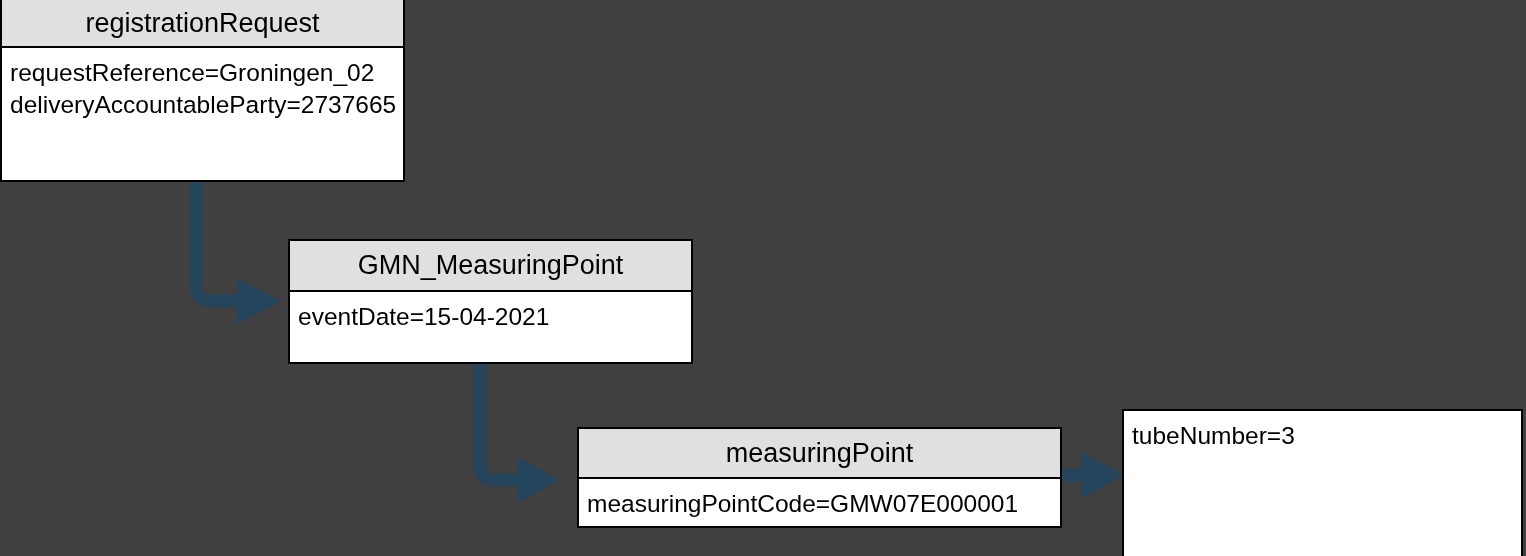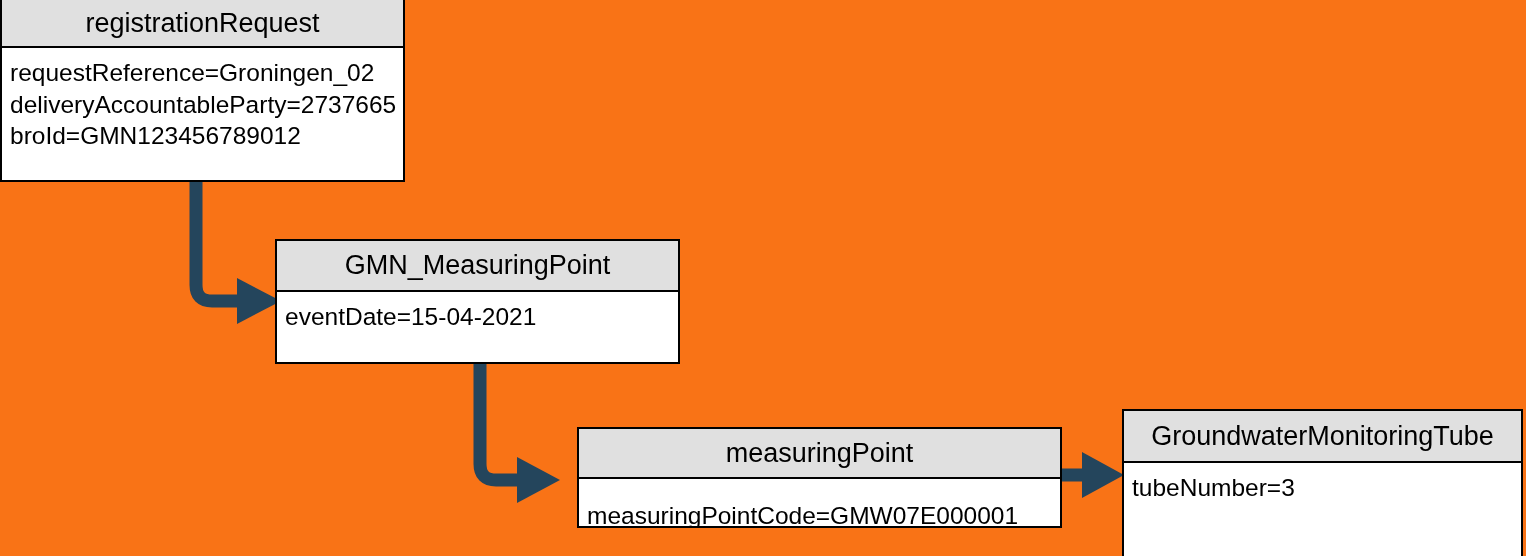--- a/index.html
+++ b/index.html
@@ -7,21 +7,21 @@
     padding: 0;
     background: #ffffff;
   }
   body {
     font-family: "Liberation Sans", sans-serif;
   }
   #diagram {
     position: relative;
     width: 1526px;
     height: 556px;
-    background: #f97316;
+    background: #404040;
     overflow: hidden;
   }
   #connector-layer {
     position: absolute;
     left: 0;
     top: 0;
     width: 1526px;
     height: 556px;
     pointer-events: none;
   }
@@ -58,27 +58,27 @@
     line-height: 1.29;
     white-space: nowrap;
     overflow: hidden;
   }
 
   
   #box-registration-request { left: 0px;    top: -2px;  width: 405px; height: 184px; }
   #box-registration-request .uml-header { height: 48px; }
   #box-registration-request .uml-body   { height: 132px; }
 
-  #box-gmn-measuring-point { left: 275px;  top: 239px; width: 405px; height: 125px; }
+  #box-gmn-measuring-point { left: 288px;  top: 239px; width: 405px; height: 125px; }
   #box-gmn-measuring-point .uml-header { height: 51px; }
   #box-gmn-measuring-point .uml-body   { height: 70px; }
 
   #box-measuring-point { left: 577px;  top: 427px; width: 485px; height: 101px; }
   #box-measuring-point .uml-header { height: 50px; }
-  #box-measuring-point .uml-body   { height: 47px; margin-top: 12px; }
+  #box-measuring-point .uml-body   { height: 47px; }
 
   #box-groundwater-monitoring-tube { left: 1122px; top: 409px; width: 401px; height: 149px; }
   #box-groundwater-monitoring-tube .uml-header { height: 52px; }
   #box-groundwater-monitoring-tube .uml-body   { height: 93px; }
 </style>
 </head>
 <body>
 
 <div id="diagram">
 
@@ -98,38 +98,36 @@
       <path d="M 1043 475 L 1085 475" fill="none" stroke="#24455C" stroke-width="13" stroke-linecap="butt"></path>
       <polygon points="1082,452 1124,475 1082,498" fill="#24455C"></polygon>
     </g>
   </svg>
 
   <div class="uml-box" id="box-registration-request">
     <div class="uml-header">registrationRequest</div>
     <div class="uml-body">
       <div class="uml-attr">requestReference=Groningen_02</div>
       <div class="uml-attr">deliveryAccountableParty=27376655</div>
-      <div class="uml-attr">broId=GMN123456789012</div>
     </div>
   </div>
 
   <div class="uml-box" id="box-gmn-measuring-point">
     <div class="uml-header">GMN_MeasuringPoint</div>
     <div class="uml-body">
       <div class="uml-attr">eventDate=15-04-2021</div>
     </div>
   </div>
 
   <div class="uml-box" id="box-measuring-point">
     <div class="uml-header">measuringPoint</div>
     <div class="uml-body">
       <div class="uml-attr">measuringPointCode=GMW07E000001</div>
     </div>
   </div>
 
   <div class="uml-box" id="box-groundwater-monitoring-tube">
-    <div class="uml-header">GroundwaterMonitoringTube</div>
     <div class="uml-body">
       <div class="uml-attr">tubeNumber=3</div>
     </div>
   </div>
 
 </div>
 
 </body></html>

